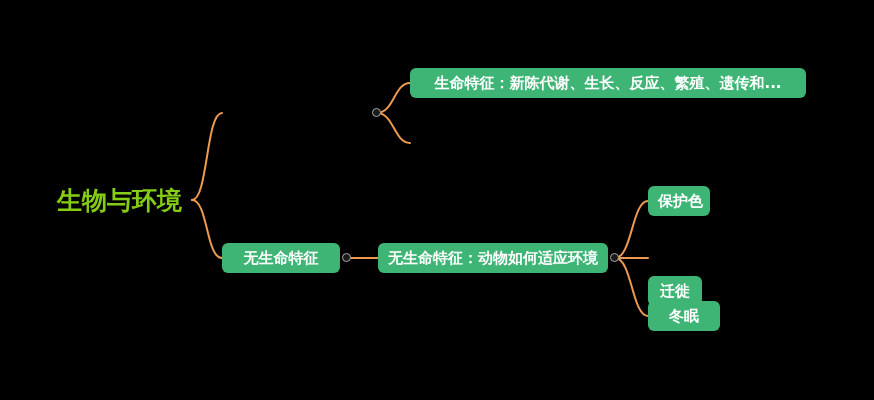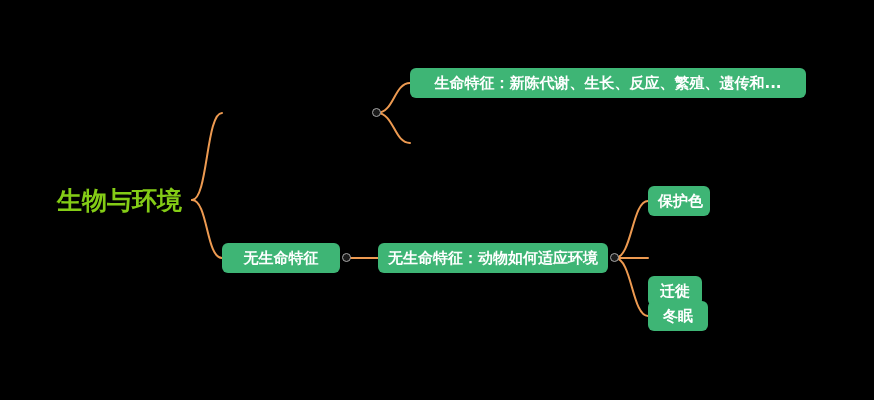--- a/index.html
+++ b/index.html
@@ -38,21 +38,21 @@
     padding: 0 10px;
     cursor: pointer;
   }
   .n-branch1 { left: 222px; top: 98px;  width: 148px; }
   .n-child1  { left: 410px; top: 68px;  width: 396px; }
   .n-child2  { left: 410px; top: 128px; width: 218px; }
   .n-branch2 { left: 222px; top: 243px; width: 118px; }
   .n-case    { left: 378px; top: 243px; width: 230px; }
   .n-leaf1   { left: 648px; top: 186px; width: 62px; }
   .n-leaf2   { left: 648px; top: 261px; width: 54px; margin-top: 15px; }
-  .n-leaf3   { left: 648px; top: 301px; width: 60px; }
+  .n-leaf3   { left: 648px; top: 301px; width: 72px; }
 
   .toggle {
     position: absolute;
     width: 9px; height: 9px;
     border: 1.5px solid #a8a8a8;
     border-radius: 50%;
     background: #1a1a1a;
     cursor: pointer;
   }
   .t1 { left: 372px; top: 108px; }

